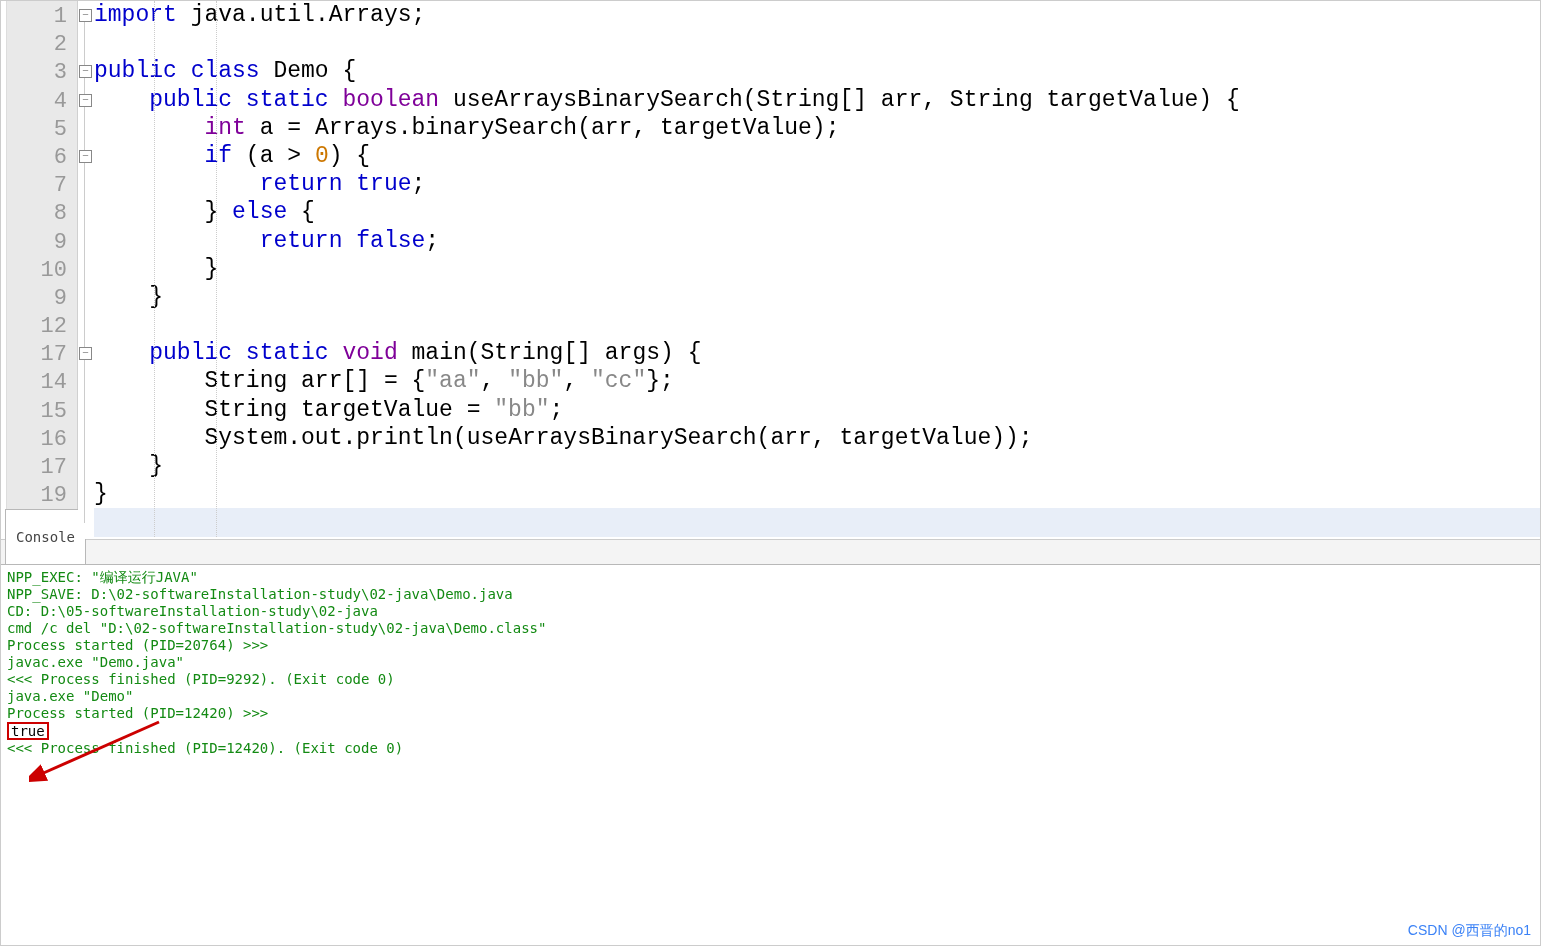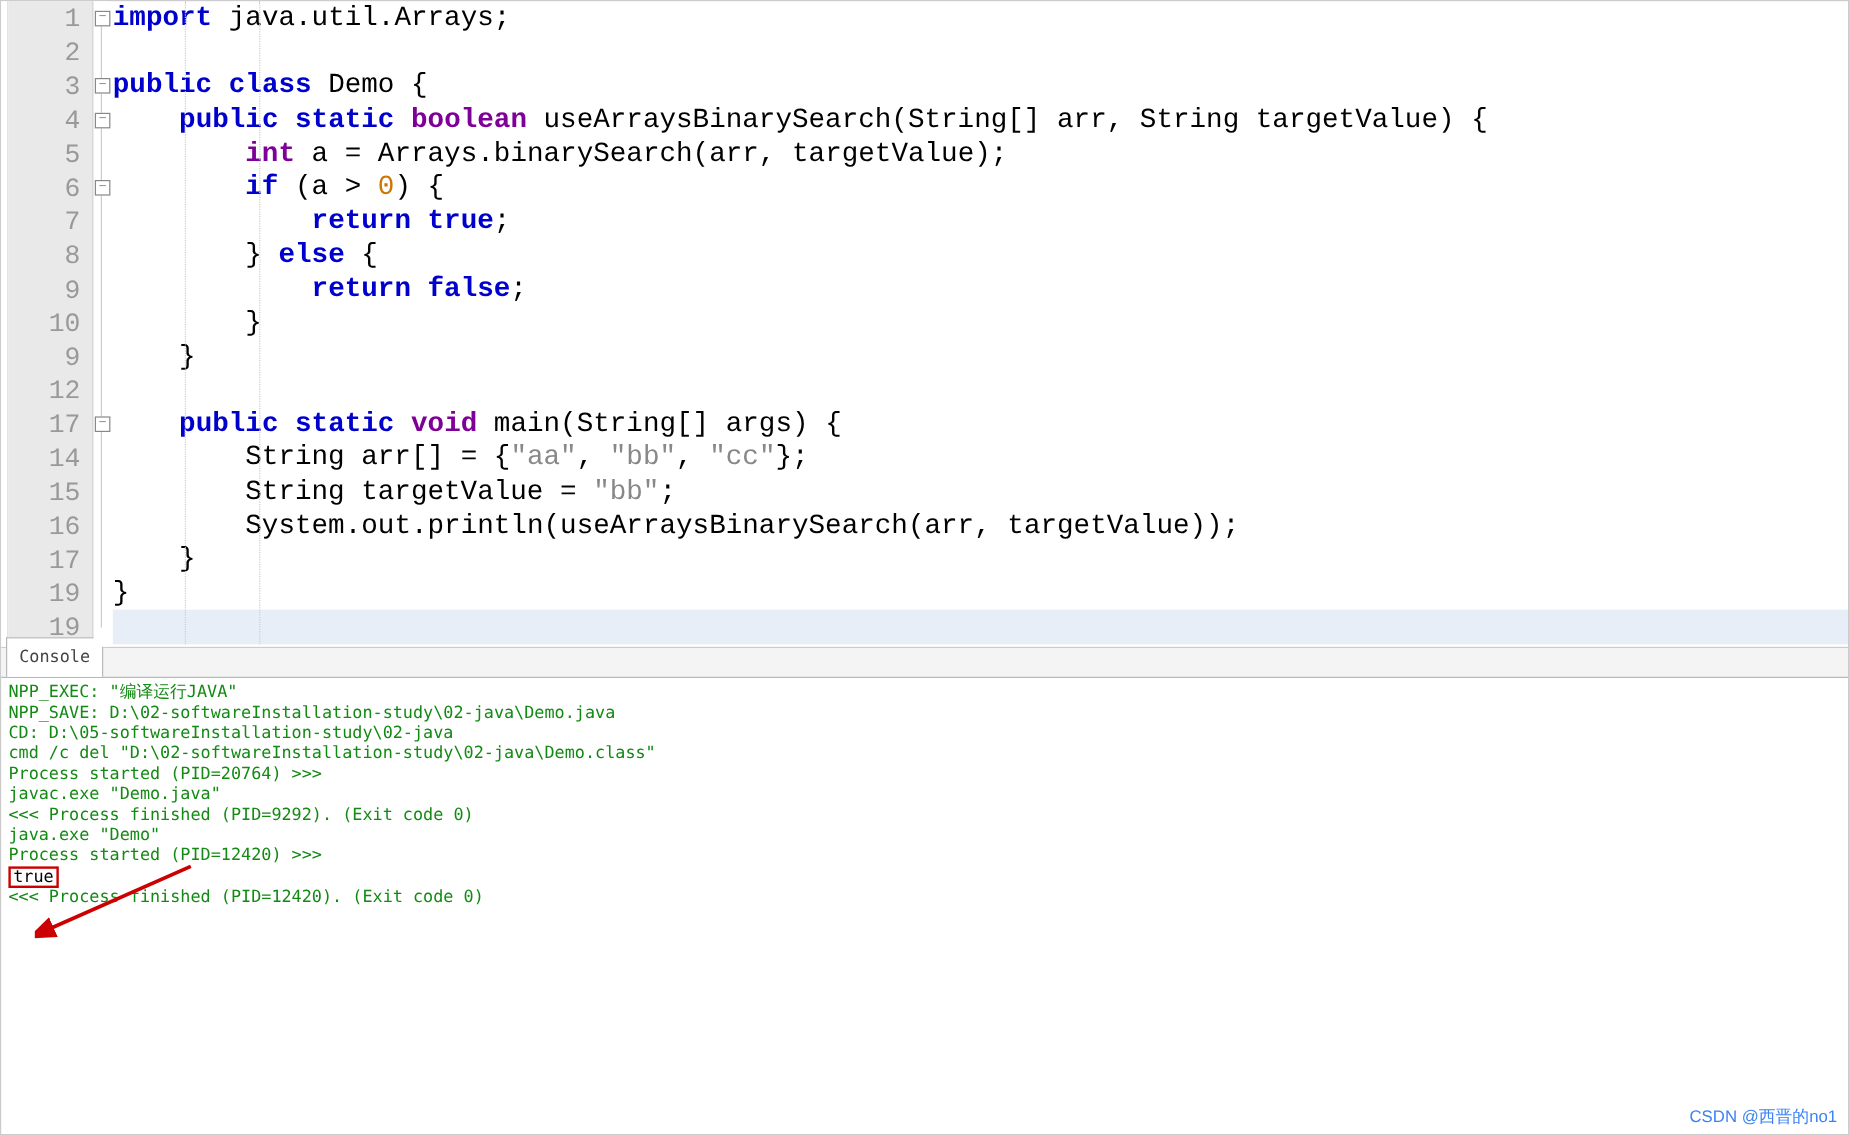--- a/index.html
+++ b/index.html
@@ -8,28 +8,28 @@
   .gutter-margin{width:5px;background:#fff;border-right:1px solid #ddd}
   .gutter{width:70px;background:#e9e9e9;border-right:1px solid #d0d0d0;display:flex;flex-direction:column;padding-top:2px}
   .gutter .ln{font-family:Consolas,"Courier New",monospace;font-size:22px;color:#999;text-align:right;padding-right:10px;height:28.2px;line-height:28.2px}
   .fold-col{width:14px;position:relative;background:#fff}
   .fold-col .fold{position:absolute;left:1px;width:11px;height:11px;border:1px solid #888;background:#fff;font-size:11px;line-height:9px;text-align:center;color:#888}
   .fold-col .vline{position:absolute;left:6px;width:0;border-left:1px solid #ccc}
   .code{font-family:Consolas,"Courier New",monospace;font-size:23px;line-height:28.2px;padding-left:2px;white-space:pre;flex:1;position:relative}
   .code .row{height:28.2px}
   .code .curline{background:#e8eef8}
   .code .vguide{position:absolute;top:0;width:0;border-left:1px dotted #ccc}
-  .kw{color:#7f0099;font-weight:bold}
-  .kw2{color:#0000cc;font-weight:bold}
+  .kw{color:#7f0099;font-weight:normal}
+  .kw2{color:#0000cc;font-weight:normal}
   .num{color:#cc7700}
   .str{color:#888}
   .pun{color:#000}
   .id{color:#000}
   .console-tab-bar{height:24px;border-bottom:1px solid #b8b8b8;display:flex;align-items:flex-end;padding-left:4px;background:#f4f4f4}
-  .console-tab{font-family:"Microsoft YaHei",Consolas,monospace;font-size:14px;padding:8px 10px;border:1px solid #b8b8b8;border-bottom:none;background:#fff;color:#444}
+  .console-tab{font-family:"Microsoft YaHei",Consolas,monospace;font-size:14px;padding:19px 10px;border:1px solid #b8b8b8;border-bottom:none;background:#fff;color:#444}
   .console{font-family:"Microsoft YaHei",Consolas,monospace;font-size:14px;line-height:17px;padding:4px 6px;color:#138a13;position:relative;flex:1;overflow:hidden}
   .highlight-box{border:2px solid #c00;padding:0 2px;display:inline-block;color:#000;line-height:14px}
   .arrow-svg{position:absolute;pointer-events:none}
   .watermark{position:absolute;right:10px;bottom:6px;color:#3b82f6;font-size:14px;font-family:"Microsoft YaHei",Arial}
 </style>
 </head>
 <body>
 
 <div class="root">
   <div class="editor-area">

